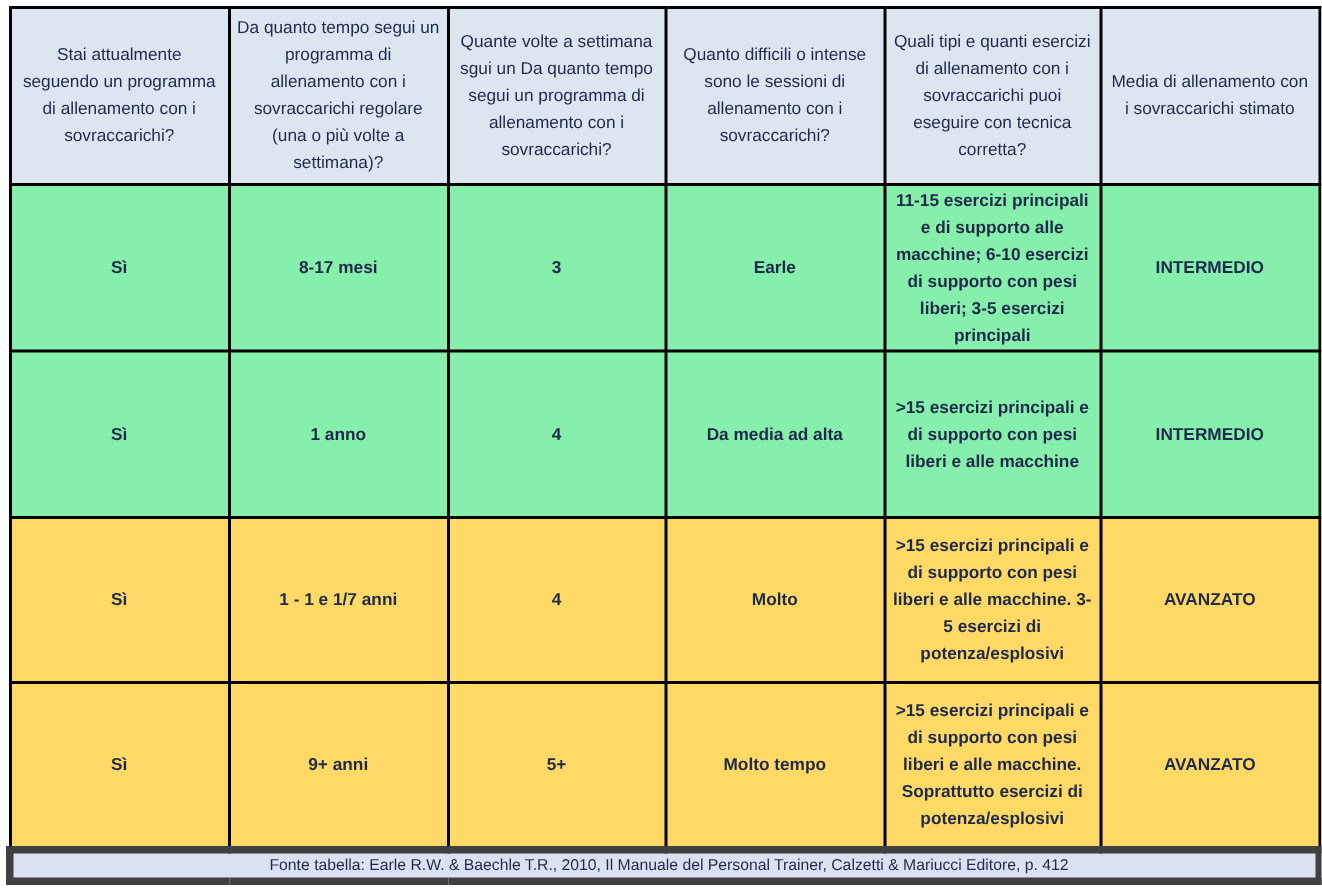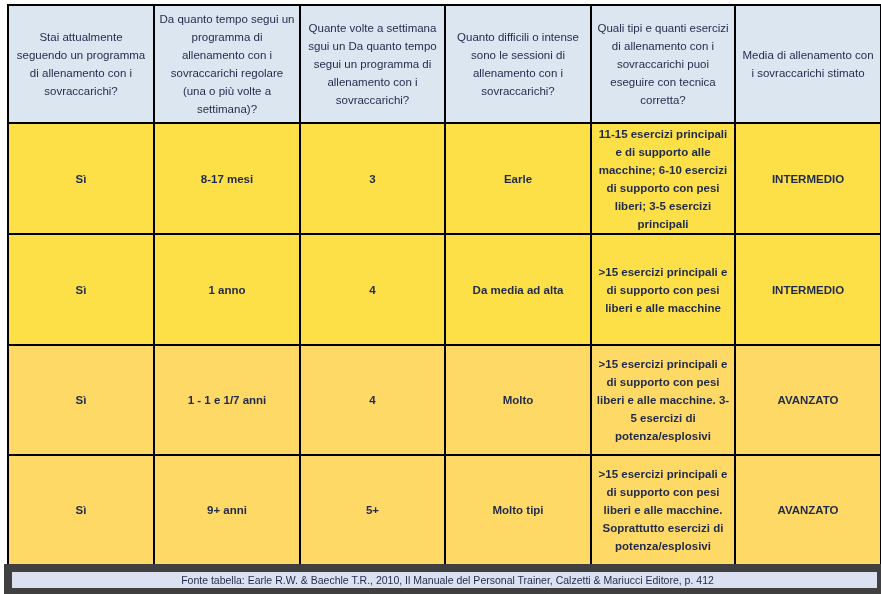--- a/index.html
+++ b/index.html
@@ -3,25 +3,25 @@
 <meta charset="utf-8">
 <style>
   html, body { margin:0; padding:0; background:#ffffff; }
   body { width:881px; height:594px; position:relative; overflow:hidden;
          font-family:"Liberation Sans", sans-serif; color:#1f2a4a; }
   table.main { position:absolute; left:4px; top:4px; border-collapse:collapse;
                table-layout:fixed; width:873px; }
   table.main td { border:2px solid #000; text-align:center; vertical-align:middle;
                   font-size:11.5px; line-height:18px; padding:0 4px; }
   tr.hdr td { background:#dce6f1; height:116px; }
-  tr.green td { background:#fde047; height:109px; }
+  tr.green td { background:#86efac; height:109px; }
   tr.yellow td { background:#ffd966; height:108px; }
   td.bold { font-weight:bold; font-size:11px; }
   tr.foot td { background:#dbe1f1; height:16px; font-size:10.5px; line-height:16px;
-               border:8px solid #404040;padding-left:10px; }
+               border:5px solid #404040;padding-left:10px; }
 </style>
 </head>
 <body>
 
 <table class="main">
   <colgroup>
     <col style="width:146px">
       <col style="width:146px">
       <col style="width:145px">
     <col style="width:146px">
@@ -58,21 +58,21 @@
     <td class="bold">1 - 1 e 1/7 anni</td>
     <td class="bold">4</td>
     <td class="bold">Molto</td>
     <td class="bold">&gt;15 esercizi principali e di supporto con pesi liberi e alle macchine. 3-5 esercizi di potenza/esplosivi</td>
     <td class="bold">AVANZATO</td>
   </tr>
   <tr class="yellow">
     <td class="bold">Sì</td>
     <td class="bold">9+ anni</td>
     <td class="bold">5+</td>
-    <td class="bold">Molto tipi</td>
+    <td class="bold">Molto tempo</td>
     <td class="bold">&gt;15 esercizi principali e di supporto con pesi liberi e alle macchine. Soprattutto esercizi di potenza/esplosivi</td>
     <td class="bold">AVANZATO</td>
   </tr>
   <tr class="foot">
     <td colspan="6">Fonte tabella: Earle R.W. &amp; Baechle T.R., 2010, Il Manuale del Personal Trainer, Calzetti &amp; Mariucci Editore, p. 412</td>
   </tr>
 </tbody>
   </table>
 
 </body></html>

